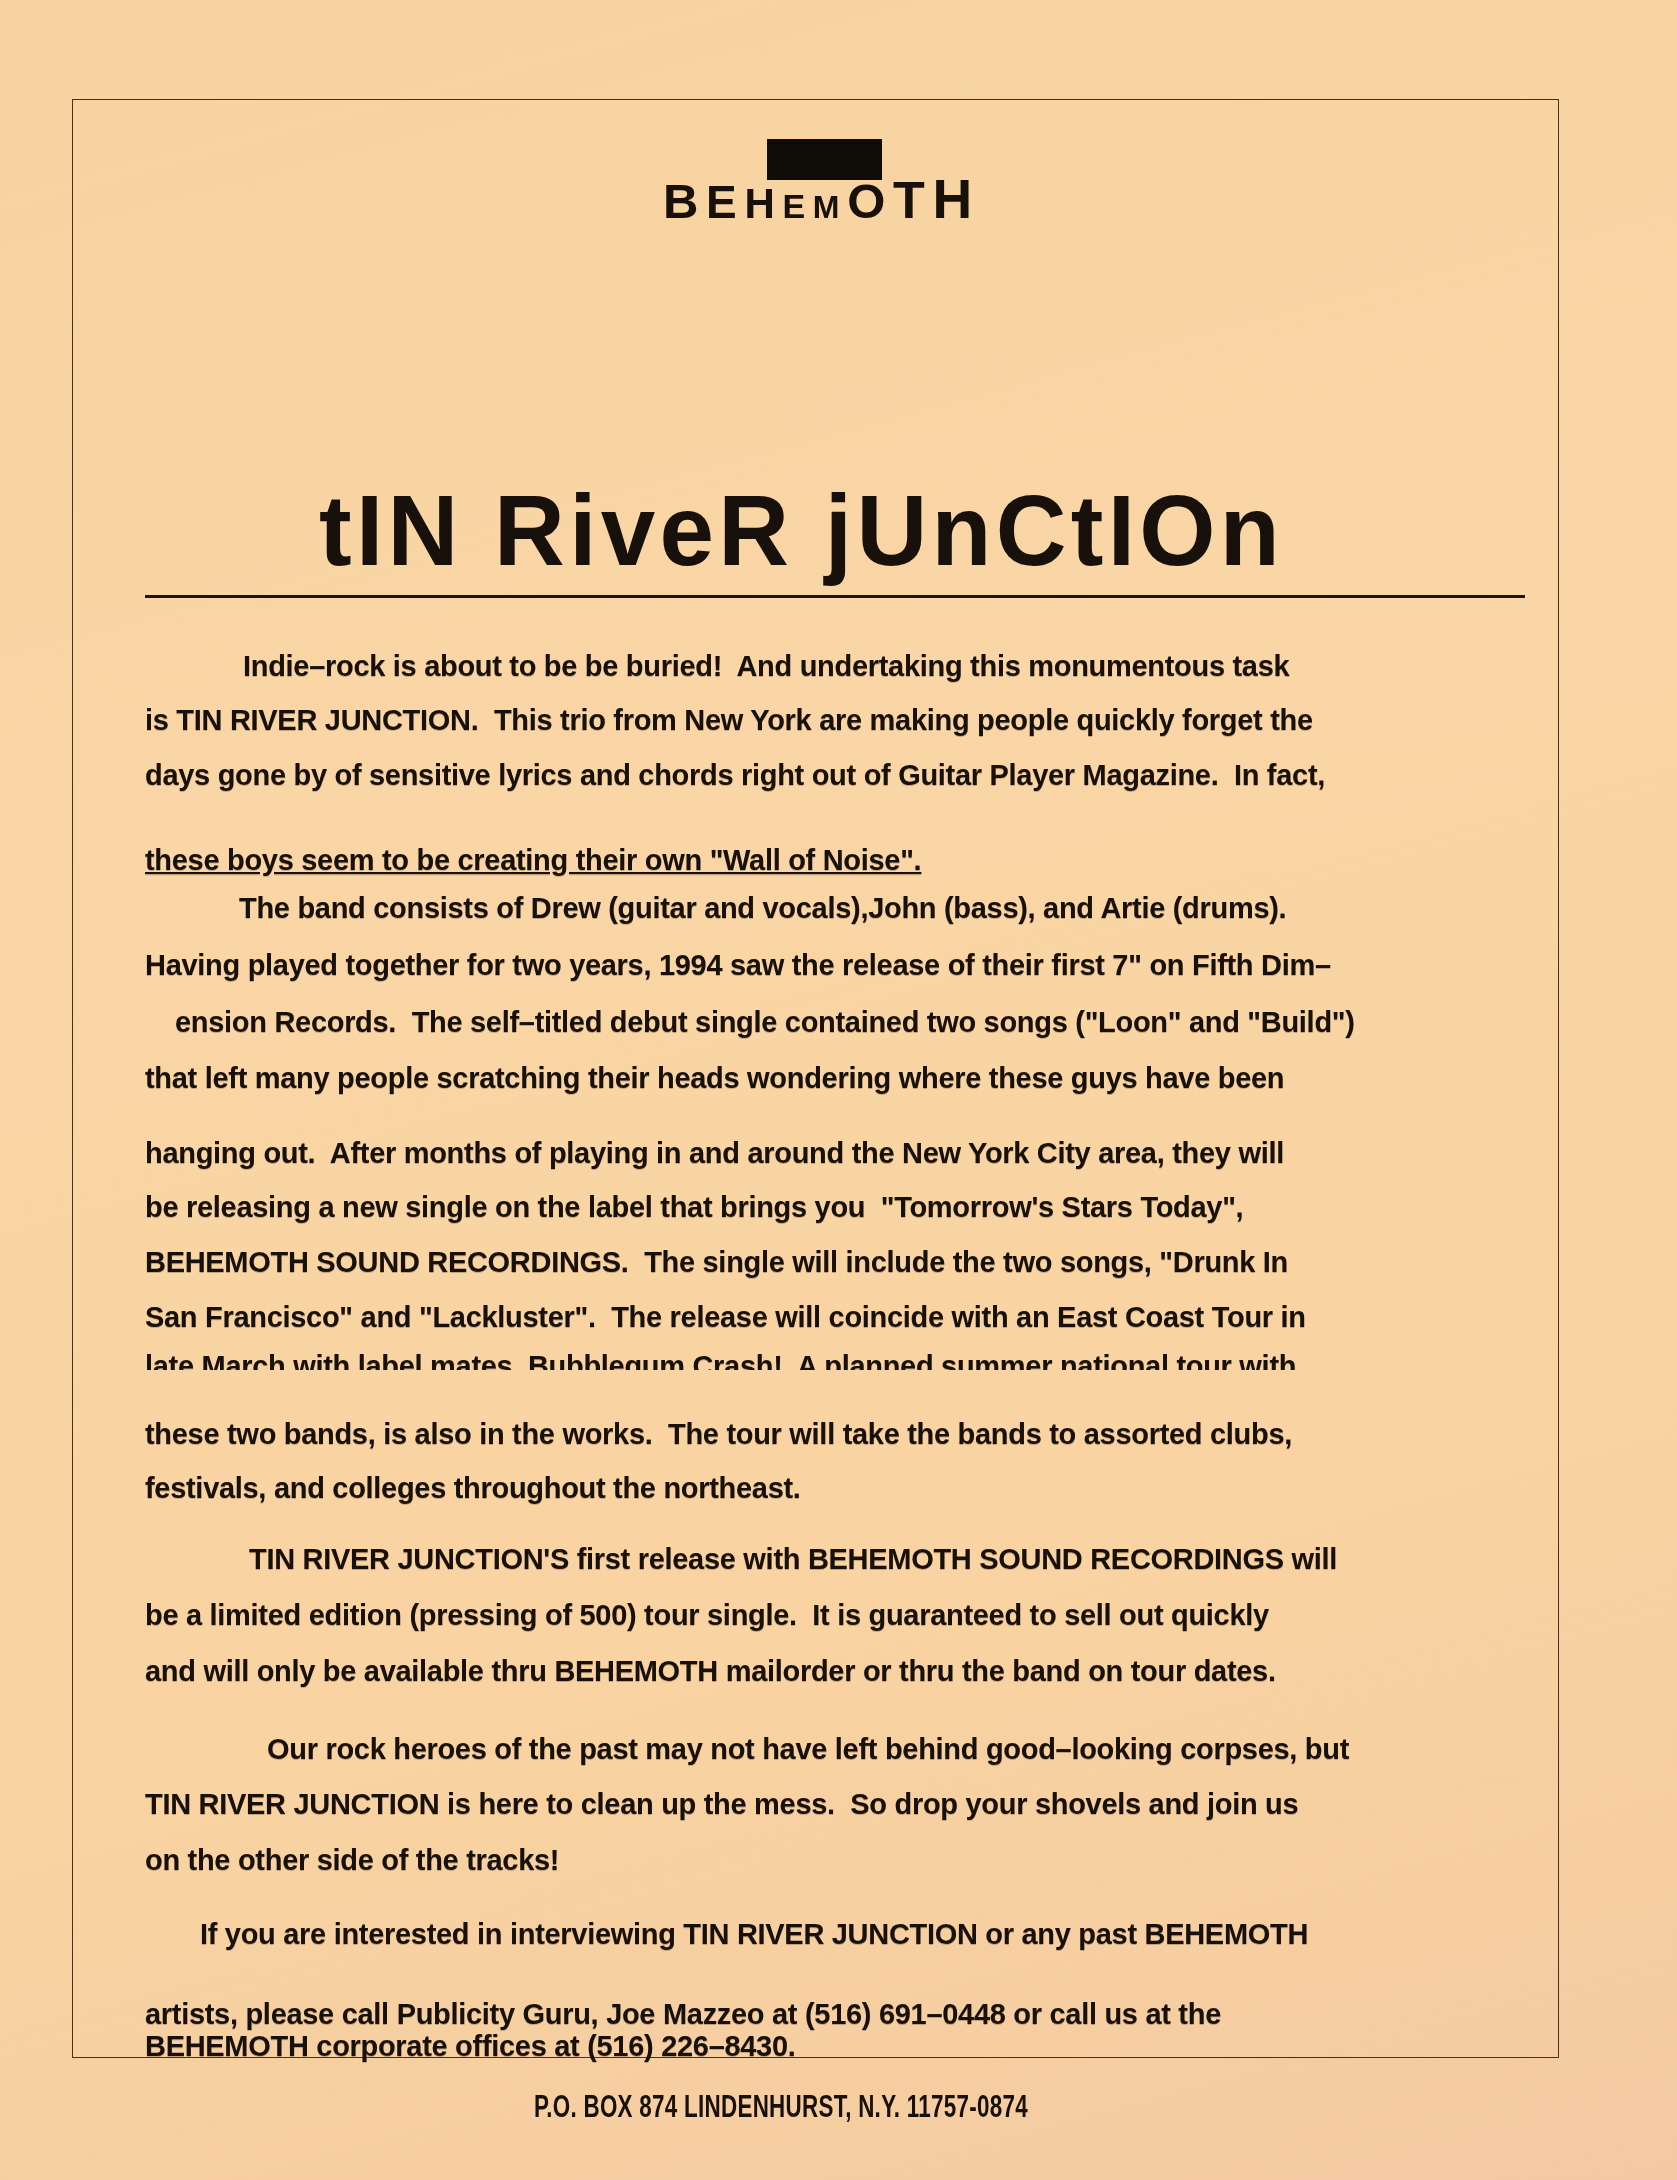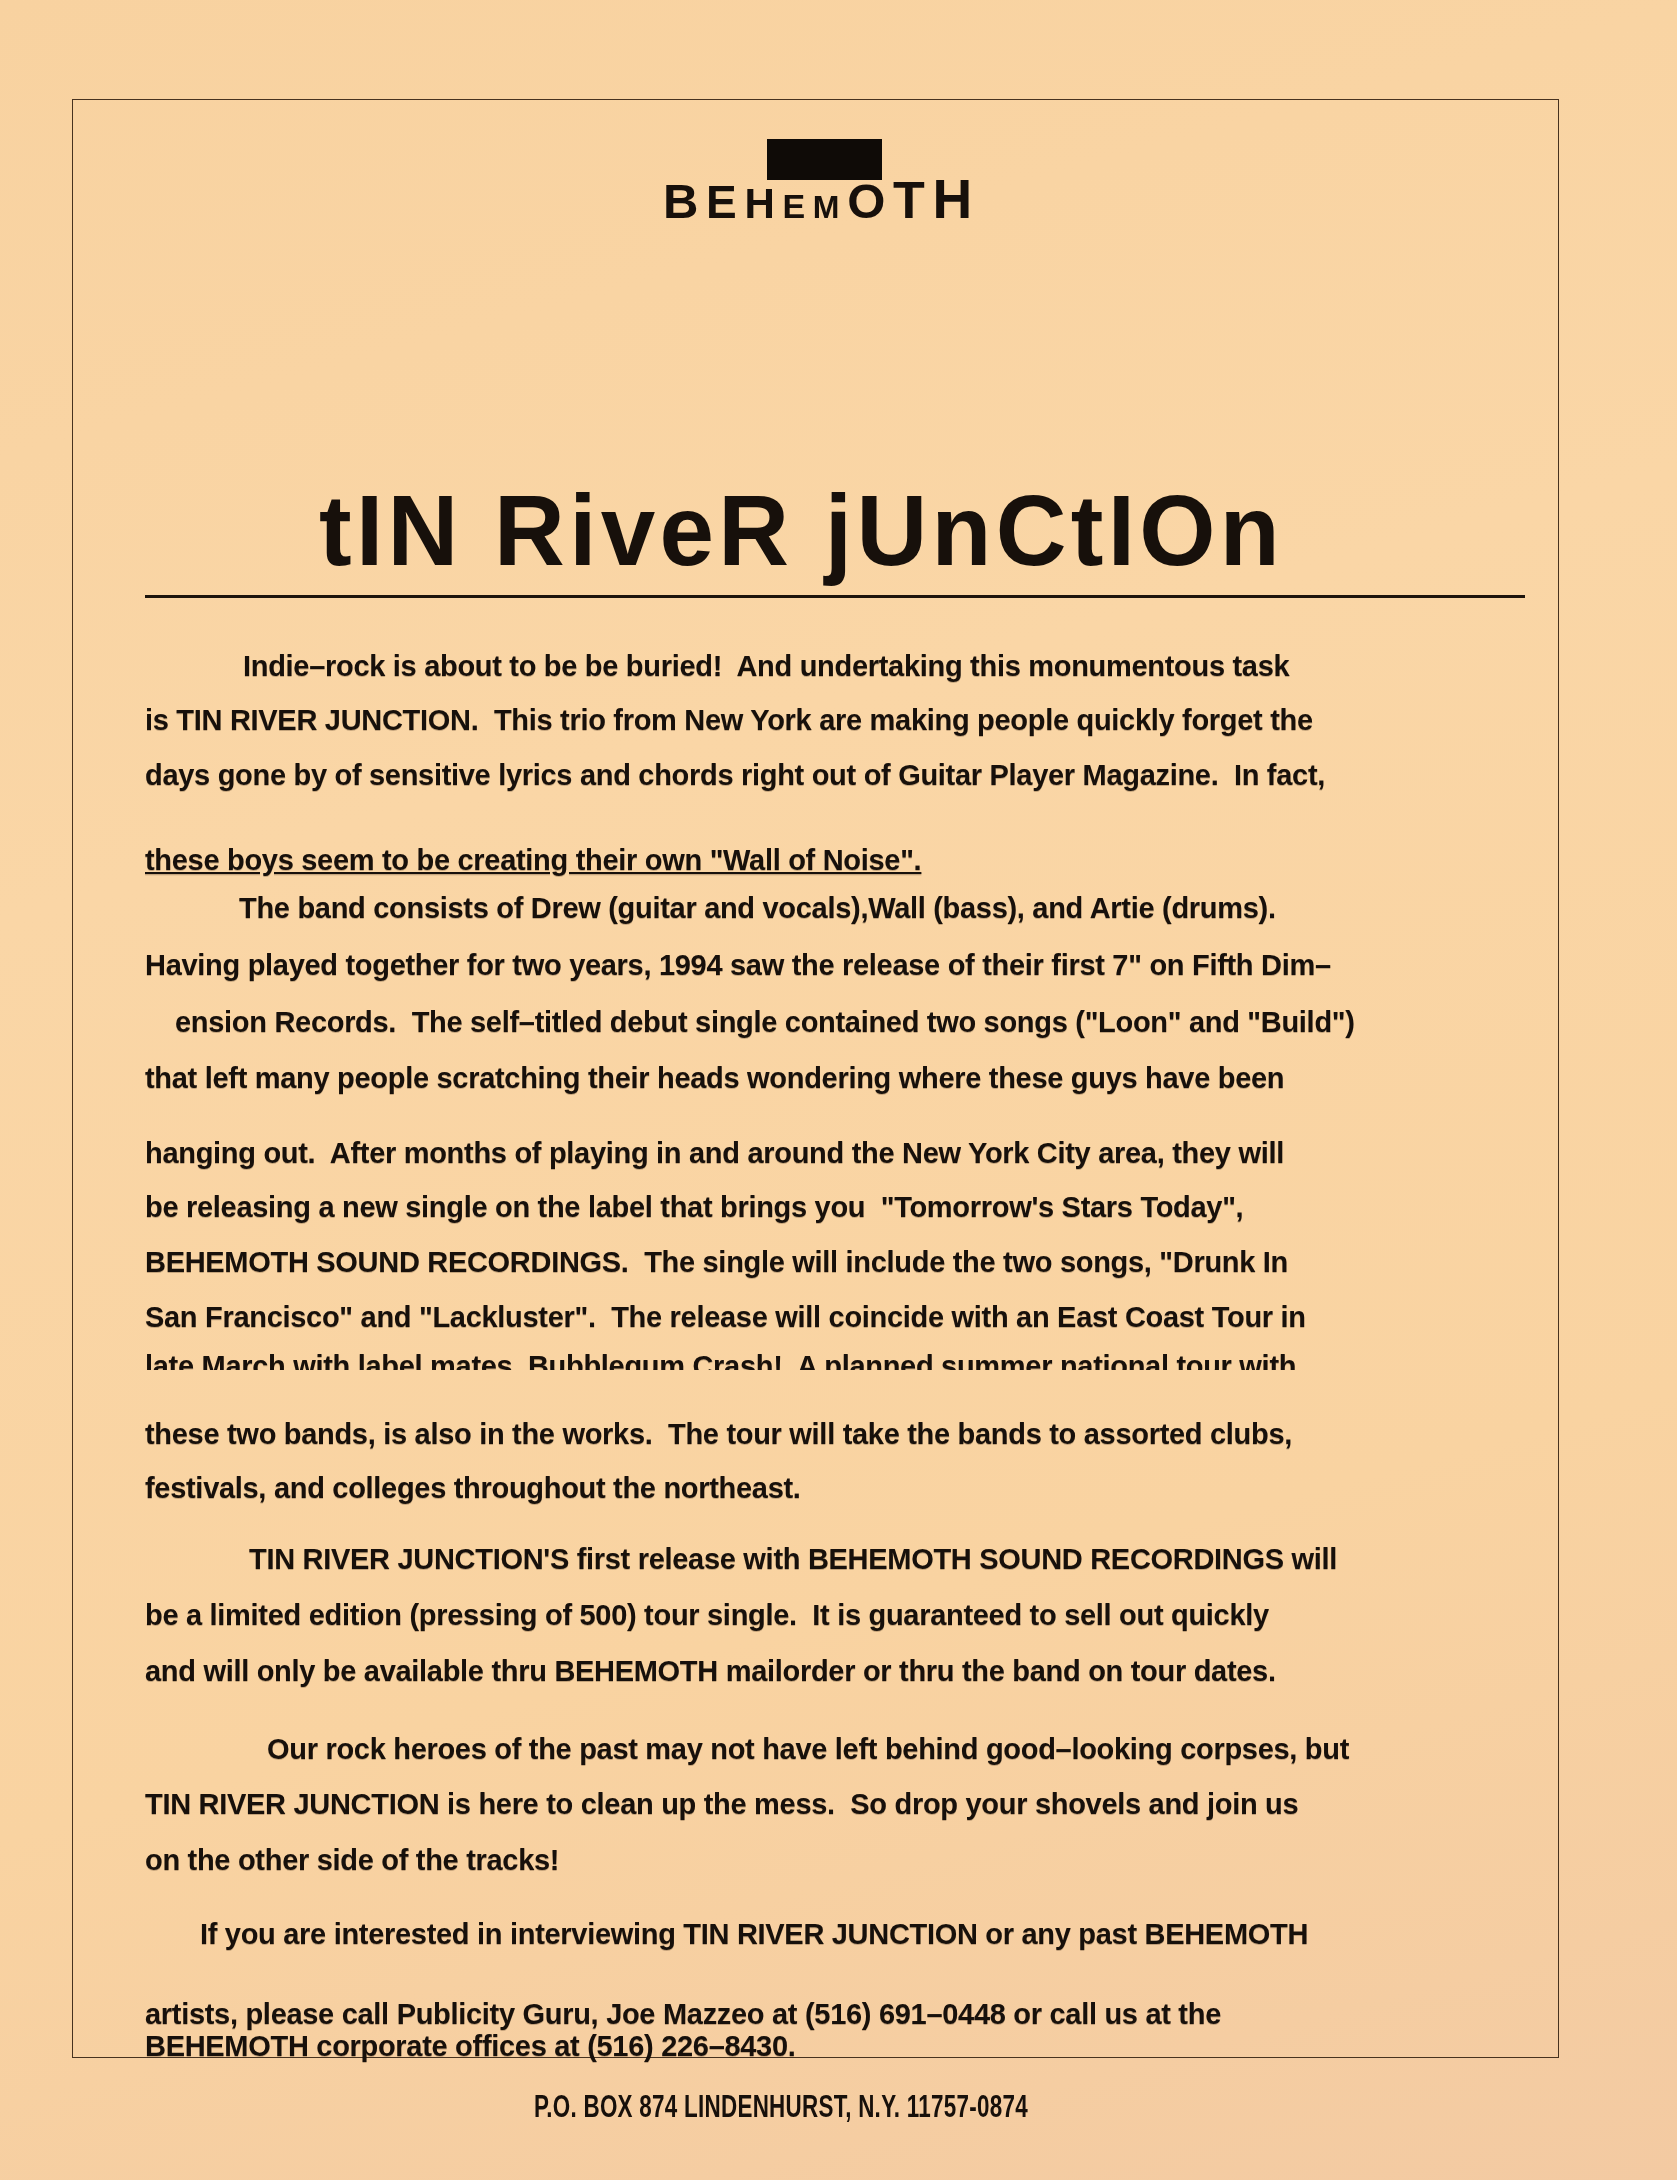--- a/index.html
+++ b/index.html
@@ -80,21 +80,21 @@
     </div>
 
   <div id="page-title">tIN RiveR jUnCtIOn</div>
   <div id="title-rule"></div>
 
   <div id="body-text">
       <div class="body-line" style="left: 243px; top: 647px;">Indie–rock is about to be be buried!  And undertaking this monumentous task</div>
       <div class="body-line" style="left: 145px; top: 701px;">is TIN RIVER JUNCTION.  This trio from New York are making people quickly forget the</div>
       <div class="body-line" style="left: 145px; top: 756px;">days gone by of sensitive lyrics and chords right out of Guitar Player Magazine.  In fact,</div>
       <div class="body-line" style="left: 145px; top: 841px; text-decoration: underline;">these boys seem to be creating their own "Wall of Noise".</div>
-      <div class="body-line" style="left: 239px; top: 889px;">The band consists of Drew (guitar and vocals),Wall (bass), and Artie (drums).</div>
+      <div class="body-line" style="left: 239px; top: 889px;">The band consists of Drew (guitar and vocals),John (bass), and Artie (drums).</div>
       <div class="body-line" style="left: 145px; top: 946px;">Having played together for two years, 1994 saw the release of their first 7" on Fifth Dim–</div>
       <div class="body-line" style="left: 145px; top: 1003px; margin-left: 30px;">ension Records.  The self–titled debut single contained two songs ("Loon" and "Build")</div>
       <div class="body-line" style="left: 145px; top: 1059px;">that left many people scratching their heads wondering where these guys have been</div>
       <div class="body-line" style="left: 145px; top: 1134px;">hanging out.  After months of playing in and around the New York City area, they will</div>
       <div class="body-line" style="left: 145px; top: 1188px;">be releasing a new single on the label that brings you  "Tomorrow's Stars Today",</div>
       <div class="body-line" style="left: 145px; top: 1243px;">BEHEMOTH SOUND RECORDINGS.  The single will include the two songs, "Drunk In</div>
       <div class="body-line" style="left: 145px; top: 1298px;">San Francisco" and "Lackluster".  The release will coincide with an East Coast Tour in</div>
       <div class="body-line clipped" style="left: 145px; top: 1347px;">late March with label mates, Bubblegum Crash!  A planned summer national tour with</div>
       <div class="body-line" style="left: 145px; top: 1415px;">these two bands, is also in the works.  The tour will take the bands to assorted clubs,</div>
       <div class="body-line" style="left: 145px; top: 1469px; text-align: center;">festivals, and colleges throughout the northeast.</div>

